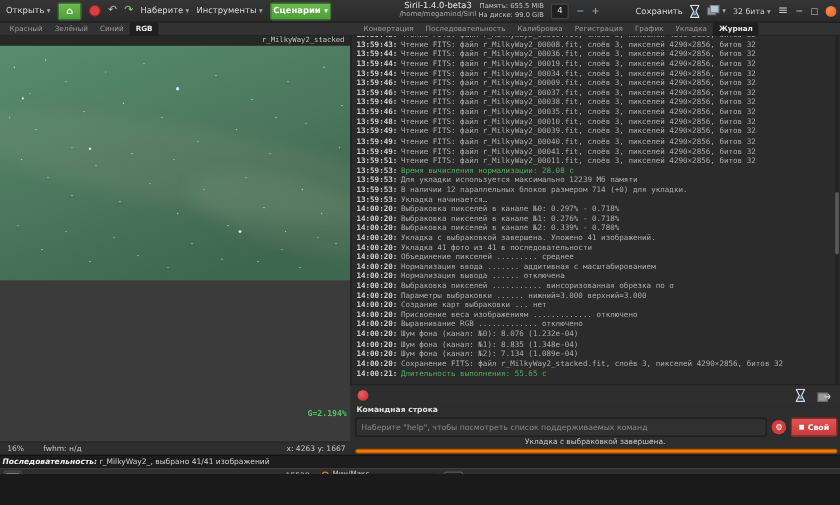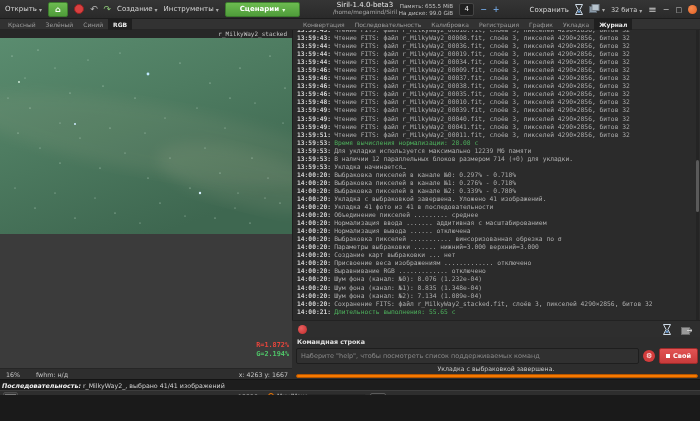--- a/index.html
+++ b/index.html
@@ -6,21 +6,21 @@
   #app{position:relative;width:700px;height:395px;background:#2d2d2d;overflow:hidden;
        font-family:"DejaVu Sans",sans-serif;color:#cccccc;-webkit-font-smoothing:antialiased;}
   .abs{position:absolute;}
 
   
   .header{left:0;top:0;width:700px;height:19px;background:linear-gradient(#353535,#2a2a2a);
           border-bottom:1px solid #1d1d1d;display:flex;align-items:center;box-sizing:border-box;}
   .hgroup{display:flex;align-items:center;gap:6px;padding-left:5px;}
   .flatbtn{display:flex;align-items:center;gap:2px;font-size:7px;color:#d8d8d8;cursor:default;}
   .caret{font-size:6px;color:#aaaaaa;}
-  .greenbtn{display:flex;align-items:center;gap:3px;height:13px;padding:0 14px;border-radius:2px;
+  .greenbtn{display:flex;align-items:center;gap:3px;height:13px;padding:0 2px;border-radius:2px;
             background:linear-gradient(#6cbb50,#4f9c3a);border:1px solid #3d7b2e;color:#ffffff;
             font-size:7px;font-weight:bold;}
   .cwd{width:18px;height:13px;justify-content:center;padding:0;}
   .reddot{width:8px;height:8px;border-radius:50%;background:#d84040;border:1px solid #922;}
   .arrow{font-size:9px;line-height:9px;}
   .title-block{left:285px;top:2px;width:160px;text-align:center;line-height:7px;}
   .title-main{font-size:7px;font-weight:normal;color:#e9e9e9;}
   .title-sub{font-size:5.8px;color:#a6a6a6;}
   .hright{position:absolute;right:3px;top:0;height:19px;display:flex;align-items:center;gap:6px;}
   .memblock{text-align:right;font-size:5.6px;line-height:6.4px;color:#c2c2c2;}
@@ -129,21 +129,21 @@
         <span>Открыть</span>
         <span class="caret">▾</span>
       </div>
       <div class="greenbtn cwd">
         <span style="font-size:8px;">⌂</span>
       </div>
       <div class="reddot"></div>
       <span class="arrow" style="color:#b8b8b8;">↶</span>
       <span class="arrow" style="color:#8fc97a;">↷</span>
       <div class="flatbtn">
-        <span>Создание</span>
+        <span>Наберите</span>
         <span class="caret">▾</span>
       </div>
       <div class="flatbtn">
         <span>Инструменты</span>
         <span class="caret">▾</span>
       </div>
       <div class="greenbtn">
         <span>Сценарии</span>
         <span class="caret" style="color:#e8ffe0;">▾</span>
       </div>
@@ -302,21 +302,20 @@
     </g>
     <circle cx="148" cy="36" r="1.4" fill="#bfe8ff"></circle>
     <circle cx="200" cy="155" r="1.2" fill="#d8f0ff"></circle>
     <circle cx="75" cy="86" r="1.0" fill="#cfeaff"></circle>
     <circle cx="19" cy="44" r="0.9" fill="#d8f2e2"></circle>
   </svg>
 
   <div class="leftfill abs"></div>
 
   <div class="rgbvals abs">
-    <div class="rv-r">R=1.872%</div>
     <div class="rv-g">G=2.194%</div>
   </div>
 
   <div class="statusrow abs">
     <span style="left:6px;">16%</span>
     <span style="left:36px;">fwhm: н/д</span>
     <span style="right:4px;">x: 4263 y: 1667</span>
   </div>
 
   <div class="logpanel abs">

